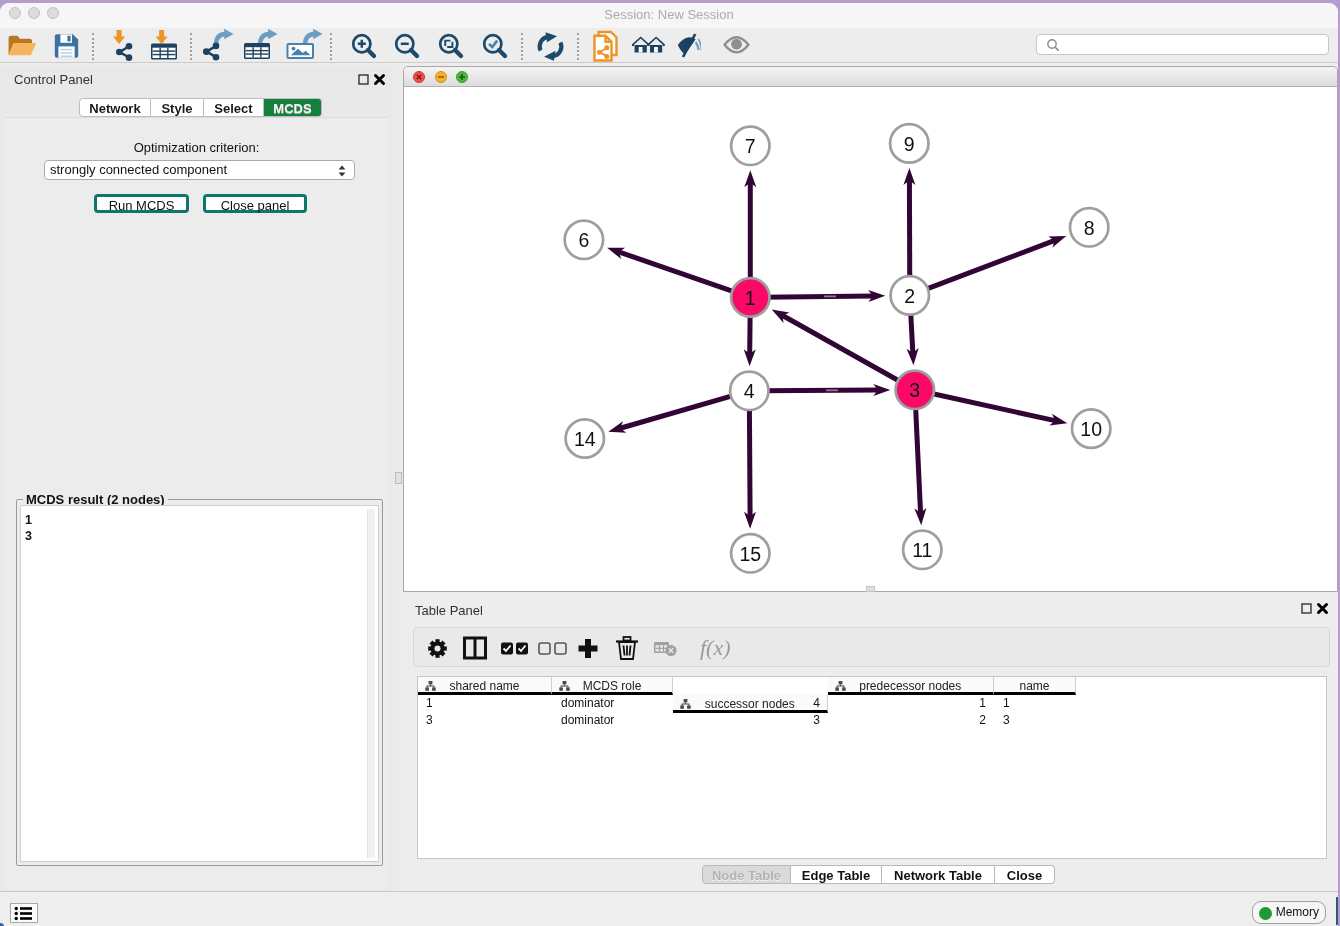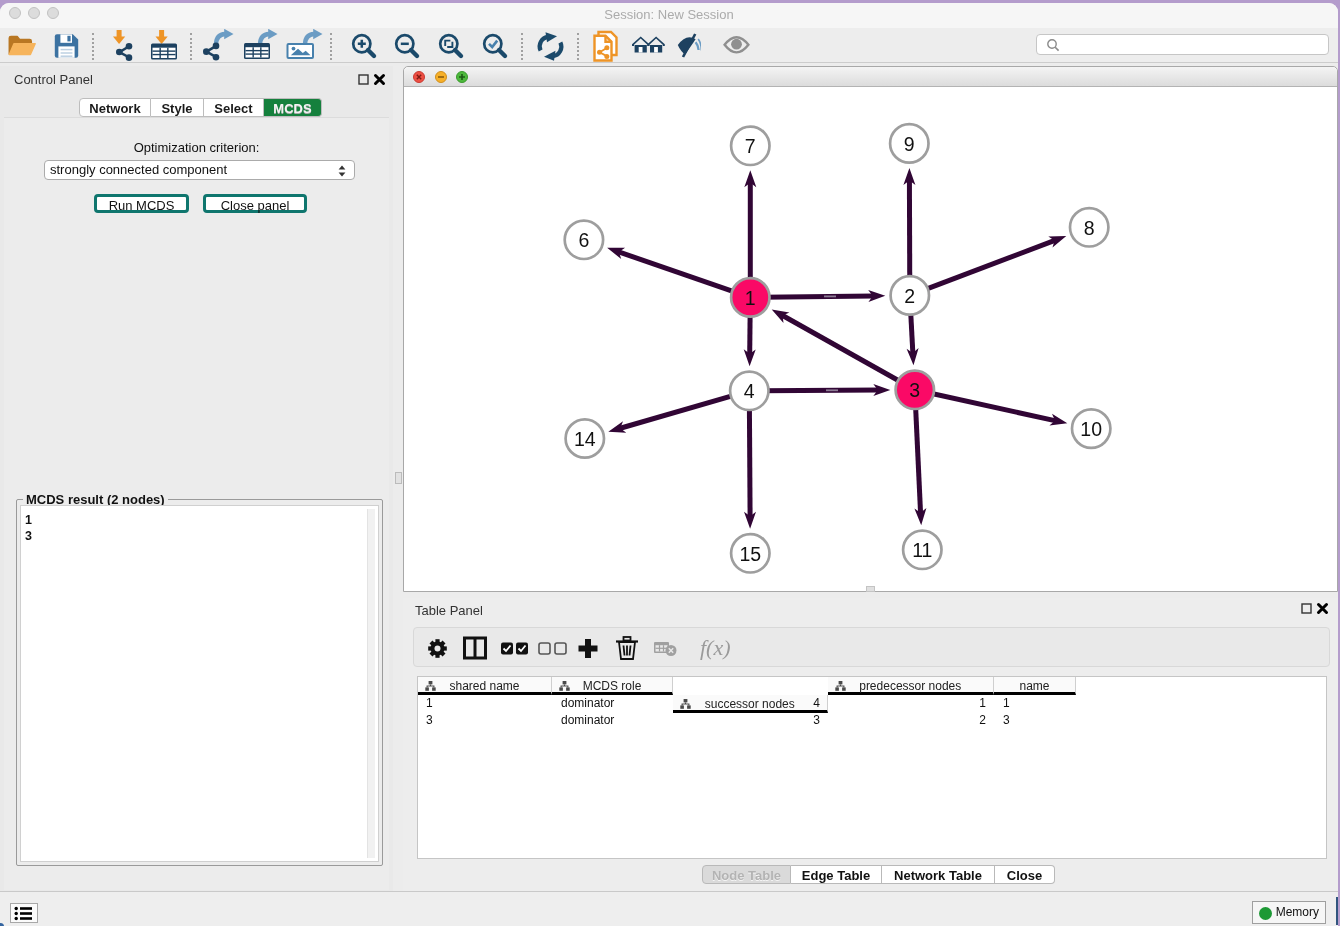--- a/index.html
+++ b/index.html
@@ -76,21 +76,21 @@
 #tp-tabs { position:absolute; left:291px; top:267px; height:19px; }
 .tptab { position:absolute; top:0; height:19px; background:#fff;
   border:1px solid #b9b9b9; font-size:13px; font-weight:bold; color:#111; text-align:center;
   line-height:19px;margin-left:8px; }
 
 #statusbar { position:absolute; left:0; top:888px; width:100%; height:35px;
   background:#eeeeee; border-top:1px solid #c9c9c9; }
 #sb-icon { position:absolute; left:10px; top:11px; width:28px; height:20px;
   background:#fbfbfb; border:1px solid #a8a8a8; }
 #memory { position:absolute; right:12px; top:9px; width:74px; height:23px;
-  background:#f6f6f6; border:1px solid #9f9f9f; border-radius:0;
+  background:#f6f6f6; border:1px solid #9f9f9f; border-radius:9px;
   font-size:12px; color:#111; line-height:21px; text-align:right;
   padding-right:6px; }
 #memdot { position:absolute; left:6px; top:4.5px; width:13px; height:13px;
   border-radius:50%; background:#1d9935; }
 </style>
 </head>
 <body>
 <div id="app">
   <div id="titlebar">
     <div class="tl" style="left:9px"></div>

